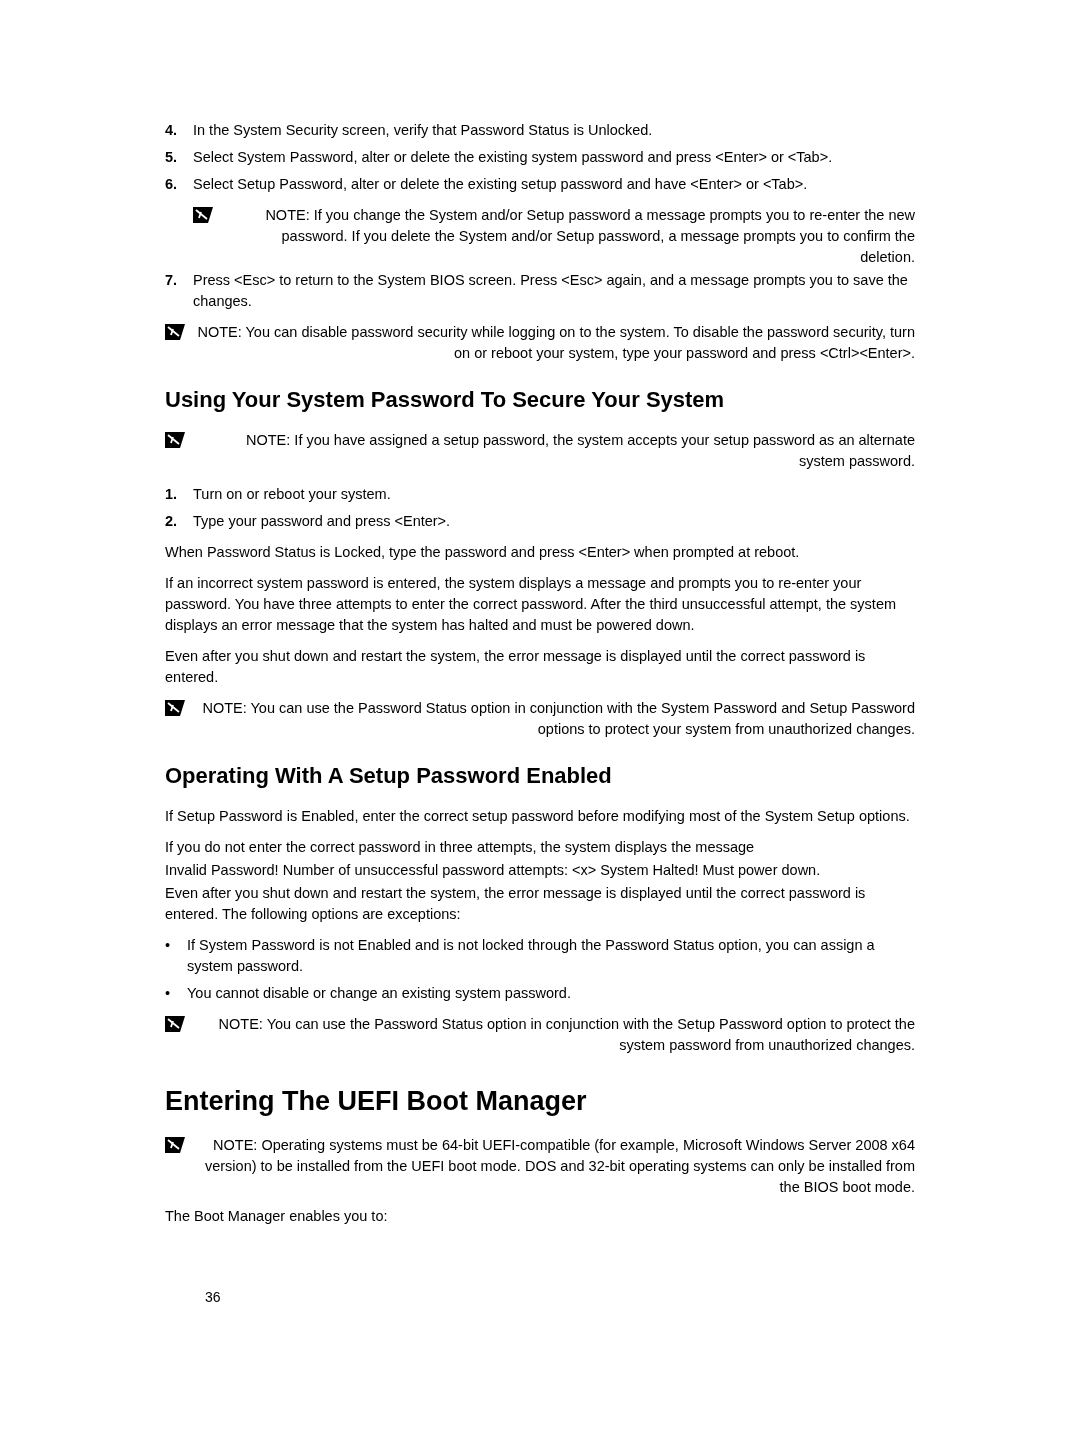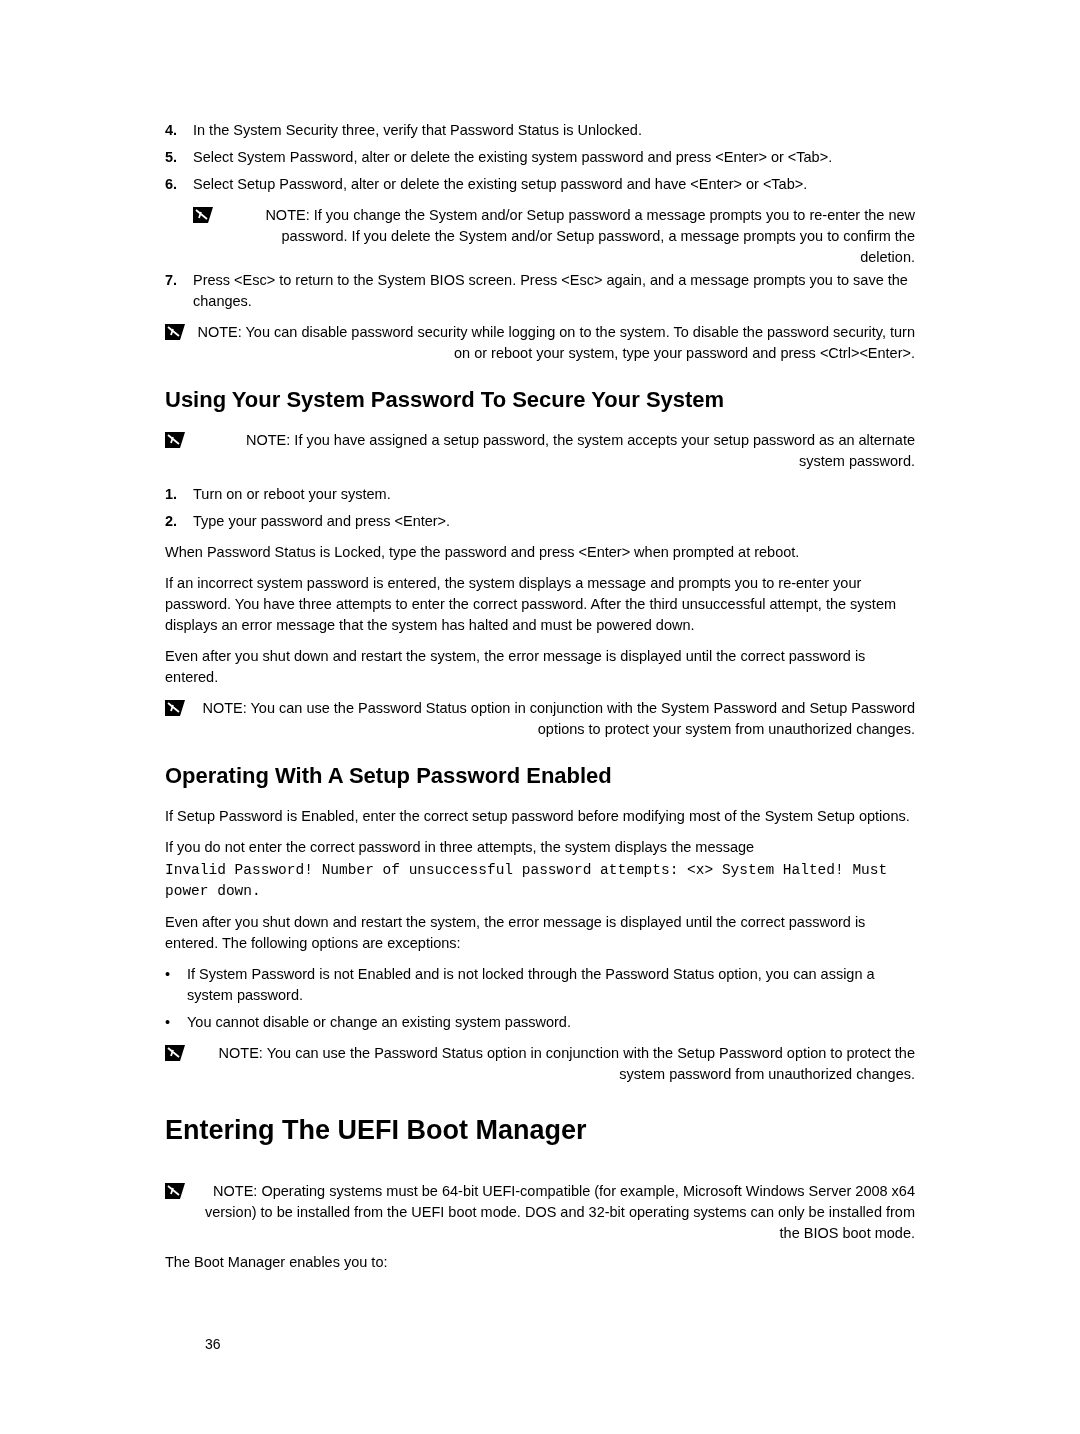--- a/index.html
+++ b/index.html
@@ -60,28 +60,28 @@
     h2.section-heading {
       font-size: 22px;
       font-weight: bold;
       margin-top: 20px;
       margin-bottom: 14px;
     }
     h1.main-heading {
       font-size: 27px;
       font-weight: bold;
       margin-top: 26px;
-      margin-bottom: 31px;
+      margin-bottom: 14px;
     }
     .para {
       margin-bottom: 10px;
     }
     .code-block {
-      font-family: Liberation Mono, monospace;
-      margin-bottom: 10px;
+      font-family: Liberation Sans, sans-serif;
+      margin-bottom: 2px;
     }
     .bullet-list {
       list-style: none;
       margin-bottom: 10px;
     }
     .bullet-item {
       display: flex;
       margin-bottom: 6px;
     }
     .bullet-marker {
@@ -96,21 +96,21 @@
       font-size: 14px;
       margin-left: 40px;
     }
   </style>
 </head>
 <body>
 
 <ol class="num-list">
   <li class="num-item">
     <span class="num-marker">4.</span>
-    <span class="num-content"><span>In the </span><span class="bold">System Security</span><span> three, verify that </span><span class="bold">Password Status</span><span> is </span><span class="bold">Unlocked</span><span>.</span></span>
+    <span class="num-content"><span>In the </span><span class="bold">System Security</span><span> screen, verify that </span><span class="bold">Password Status</span><span> is </span><span class="bold">Unlocked</span><span>.</span></span>
   </li>
   <li class="num-item">
     <span class="num-marker">5.</span>
     <span class="num-content"><span>Select </span><span class="bold">System Password</span><span>, alter or delete the existing system password and press </span><span class="bold">&lt;Enter&gt;</span><span> or </span><span class="bold">&lt;Tab&gt;</span><span>.</span></span>
   </li>
   <li class="num-item">
     <span class="num-marker">6.</span>
     <span class="num-content"><span>Select </span><span class="bold">Setup Password</span><span>, alter or delete the existing setup password and have </span><span class="bold">&lt;Enter&gt;</span><span> or </span><span class="bold">&lt;Tab&gt;</span><span>.</span></span>
   </li>
 </ol>

